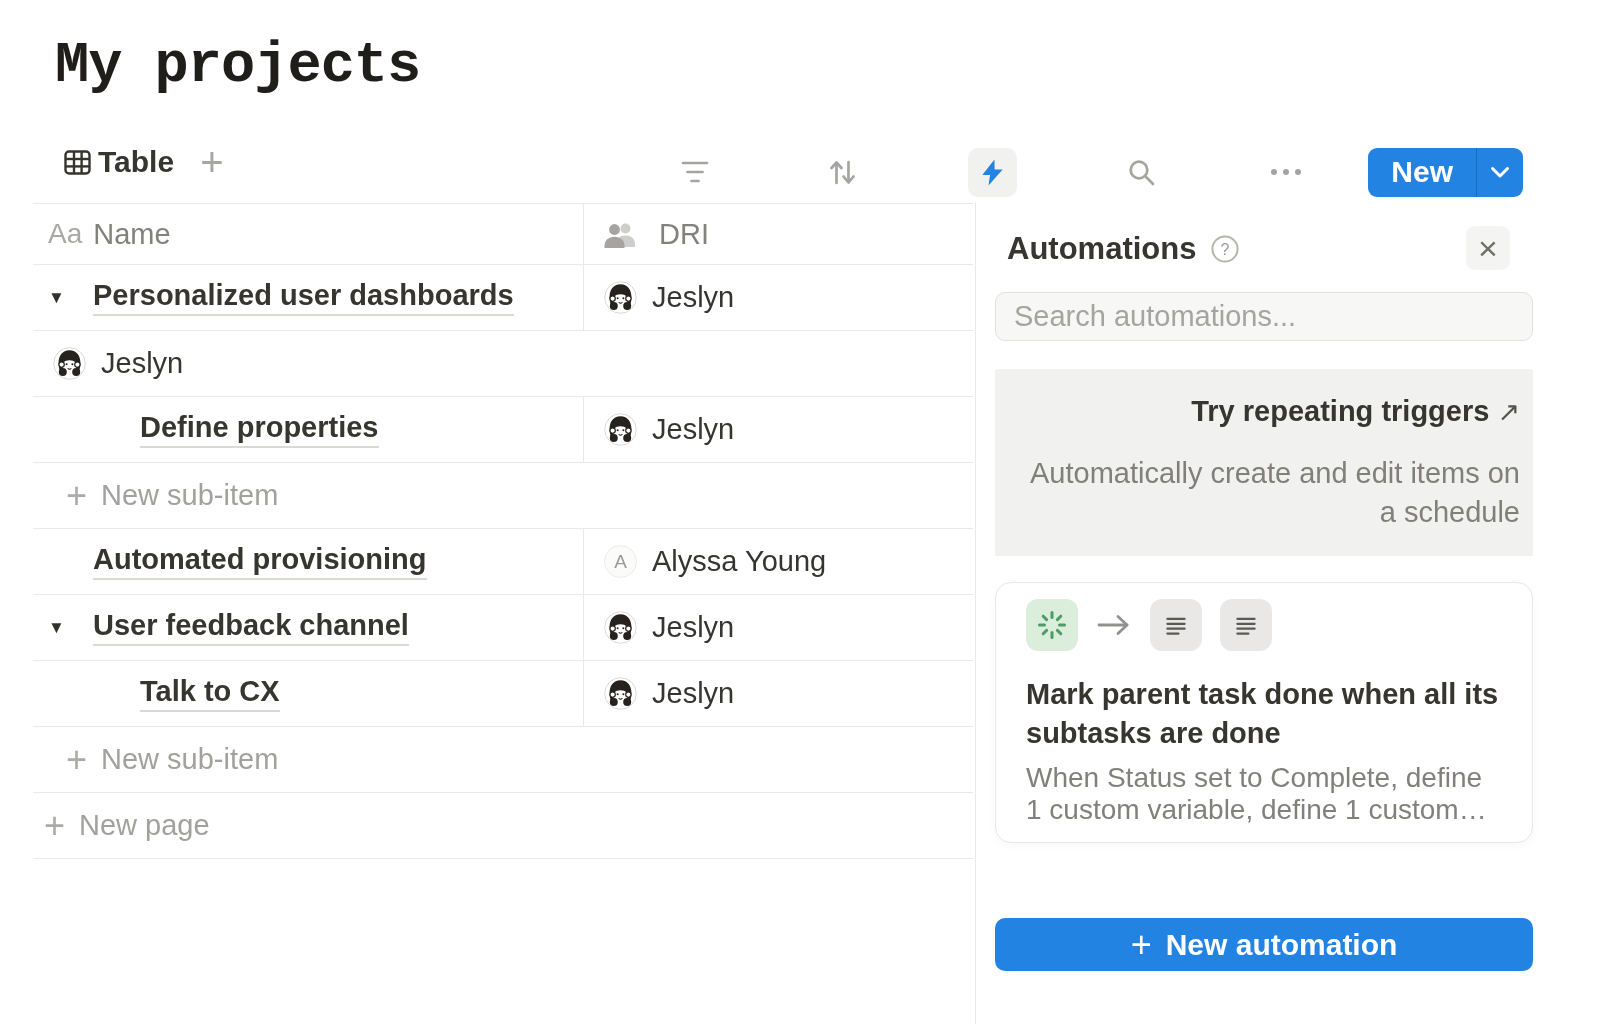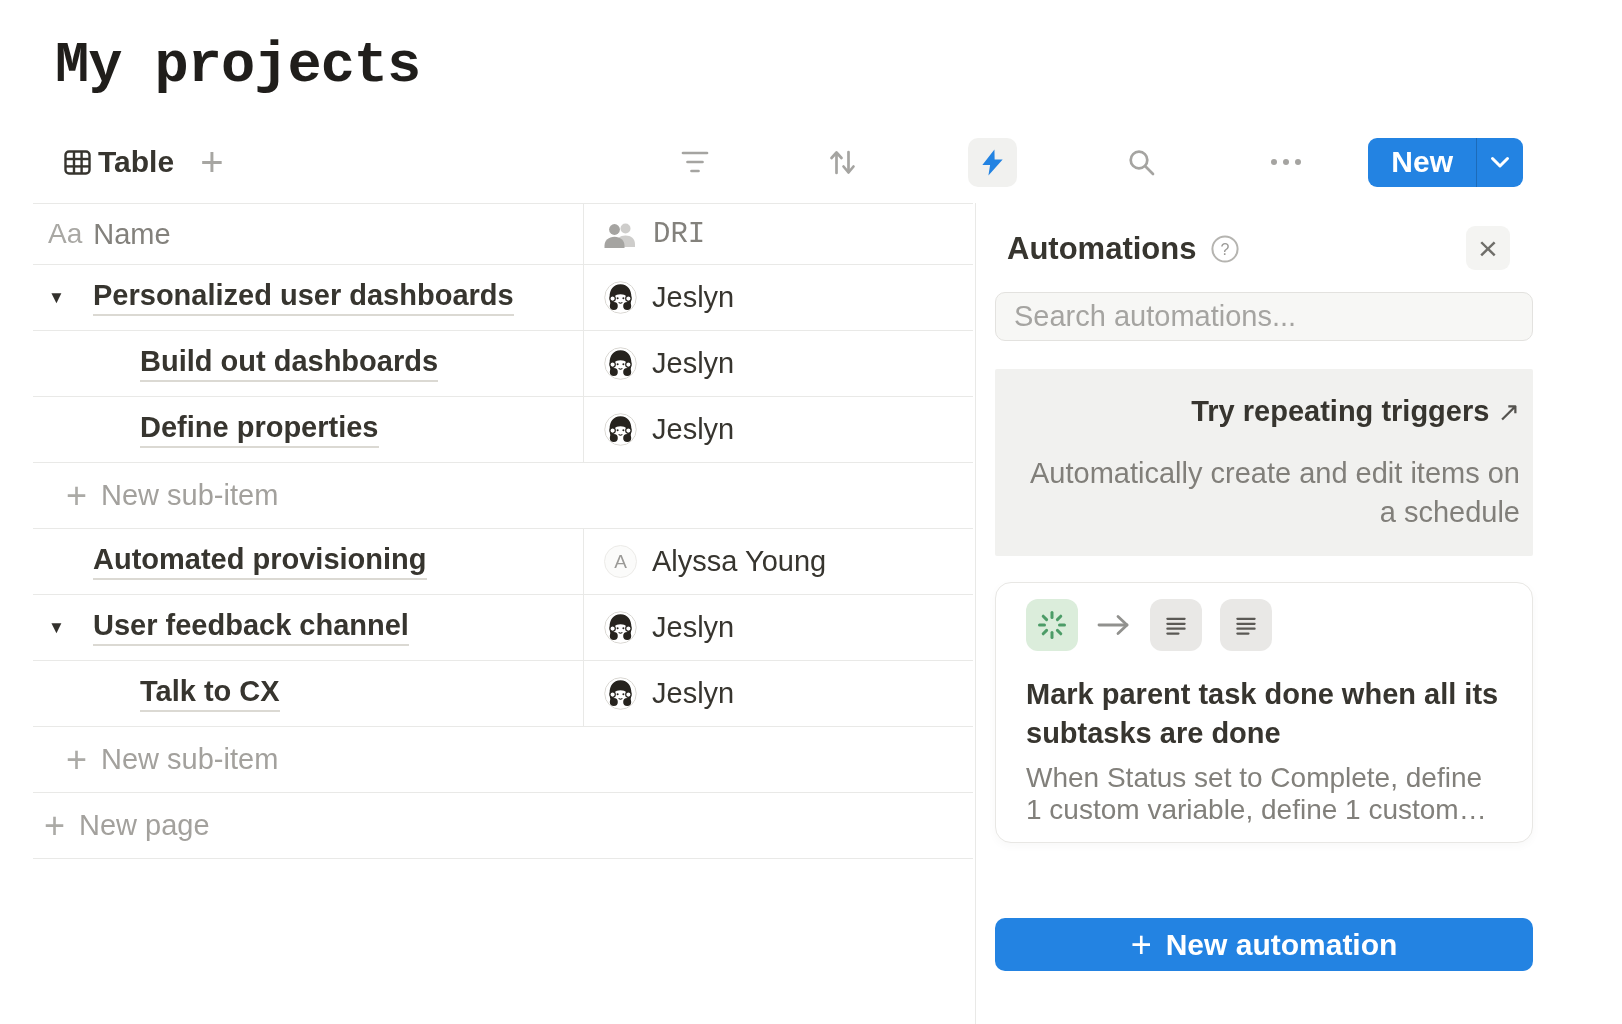--- a/index.html
+++ b/index.html
@@ -8,21 +8,21 @@
   .screen { position:relative; width:1622px; height:1024px; background:#ffffff; overflow:hidden; }
 
   
   .page-title { position:absolute; left:55px; top:34px; font-size:57px; font-weight:700; letter-spacing:-1px; color:#201E1B;font-family:Liberation Mono, monospace; }
 
   
   .viewbar { position:absolute; left:63px; top:138px; height:48px; display:flex; align-items:center; }
   .view-tab { display:flex; align-items:center; gap:6px; font-size:30px; font-weight:600; color:#37352F; cursor:pointer; }
   .add-view { margin-left:26px; color:#A7A6A2; font-size:40px; font-weight:300; line-height:40px; cursor:pointer; }
 
-  .toolbar { position:absolute; top:137px; right:99px; height:50px; display:flex; align-items:center;gap:44px; }
+  .toolbar { position:absolute; top:147px; right:99px; height:50px; display:flex; align-items:center;gap:44px; }
   .tool-icon { display:flex; align-items:center; justify-content:center; cursor:pointer; }
   .sp30 { width:30px; } .sp22 { width:22px; } .sp26 { width:26px; }
   .bolt-box { width:49px; height:49px; background:#F1F1EF; border-radius:10px; display:flex; align-items:center; justify-content:center; cursor:pointer; }
   .new-btn { display:flex; align-items:stretch; height:49px; border-radius:9px; overflow:hidden; background:#2383E2; margin-left:22px; cursor:pointer; }
   .new-btn .label { display:flex; align-items:center; padding:0 23px; color:#fff; font-size:30px; font-weight:600; }
   .new-btn .divider { width:1px; background:rgba(0,0,0,0.18); }
   .new-btn .chev { width:46px; display:flex; align-items:center; justify-content:center; }
 
   
   .table { position:absolute; left:33px; top:203px; width:940px; }
@@ -148,21 +148,21 @@
     </div>
   </div>
 
   <div class="table">
 
     <div class="trow header">
       <div class="cell-name divided">
         <span class="aa-icon">Aa</span>
         <span class="h-label">Name</span>
       </div>
-      <div class="cell-dri" style="gap:4px;font-family:Liberation Mono, monospace;">
+      <div class="cell-dri" style="gap:10px;">
         <span class="dri-head-icon">
           <svg width="33" height="27" viewBox="0 0 33 27">
               <g fill="#A5A4A1">
                 <circle cx="21.5" cy="7.5" r="5" opacity="0.55"></circle>
                 <path d="M21.5 14.5 c5.5 0 9.5 3.4 9.5 8.5 v3 h-19 v-3 c0 -5.1 4 -8.5 9.5 -8.5 Z" opacity="0.55"></path>
                 <circle cx="10.5" cy="8.5" r="5.4"></circle>
                 <path d="M10.5 15.8 c5.8 0 10 3.6 10 8.8 v2.4 h-20 v-2.4 c0 -5.2 4.2 -8.8 10 -8.8 Z"></path>
               </g>
             </svg>
         </span>
@@ -187,23 +187,20 @@
             <circle cx="24.4" cy="17.6" r="2.7" fill="#fff" stroke="#26231E" stroke-width="1.2"></circle>
             <circle cx="13.6" cy="17.2" r="1" fill="#26231E"></circle>
             <circle cx="19.4" cy="17.2" r="1" fill="#26231E"></circle>
             <path d="M15 21.6 q1.5 1.3 3 0" stroke="#26231E" stroke-width="1.1" fill="none" stroke-linecap="round"></path>
           </svg>
         <span>Jeslyn</span>
       </div>
     </div>
 
     <div class="trow">
-      <div class="cell-name divided indent1">
-        <span class="row-name">Build out dashboards</span>
-      </div>
       <div class="cell-dri">
         <svg class="avatar" viewBox="0 0 33 33">
             <circle cx="16.5" cy="16.5" r="15.8" fill="#fff" stroke="#D9D7D2" stroke-width="1"></circle>
             <path d="M16.5 3.2 C9.2 3.2 5.6 9 5.6 15.5 C5.6 21.5 6.8 25.8 9.8 28.6 C9.2 23.2 9.4 19 10.6 15.4 C12.4 12.6 20.6 12.6 22.4 15.4 C23.6 19 23.8 23.2 23.2 28.6 C26.2 25.8 27.4 21.5 27.4 15.5 C27.4 9 23.8 3.2 16.5 3.2 Z" fill="#26231E"></path>
             <circle cx="9.8" cy="25" r="4" fill="#26231E"></circle>
             <circle cx="23.2" cy="25" r="4" fill="#26231E"></circle>
             <circle cx="8.6" cy="17.6" r="2.7" fill="#fff" stroke="#26231E" stroke-width="1.2"></circle>
             <circle cx="24.4" cy="17.6" r="2.7" fill="#fff" stroke="#26231E" stroke-width="1.2"></circle>
             <circle cx="13.6" cy="17.2" r="1" fill="#26231E"></circle>
             <circle cx="19.4" cy="17.2" r="1" fill="#26231E"></circle>

